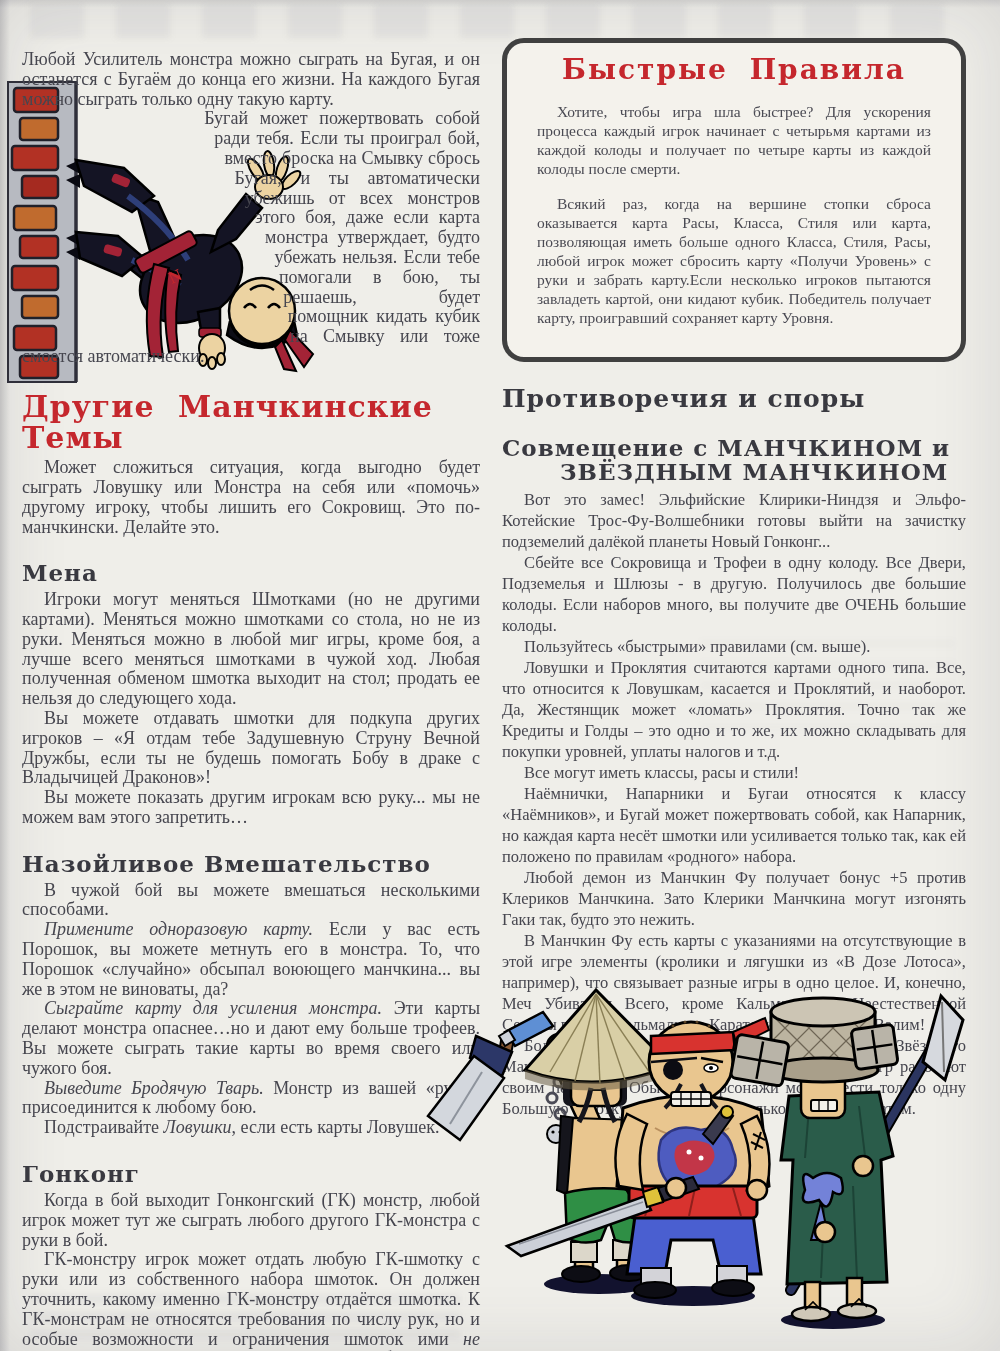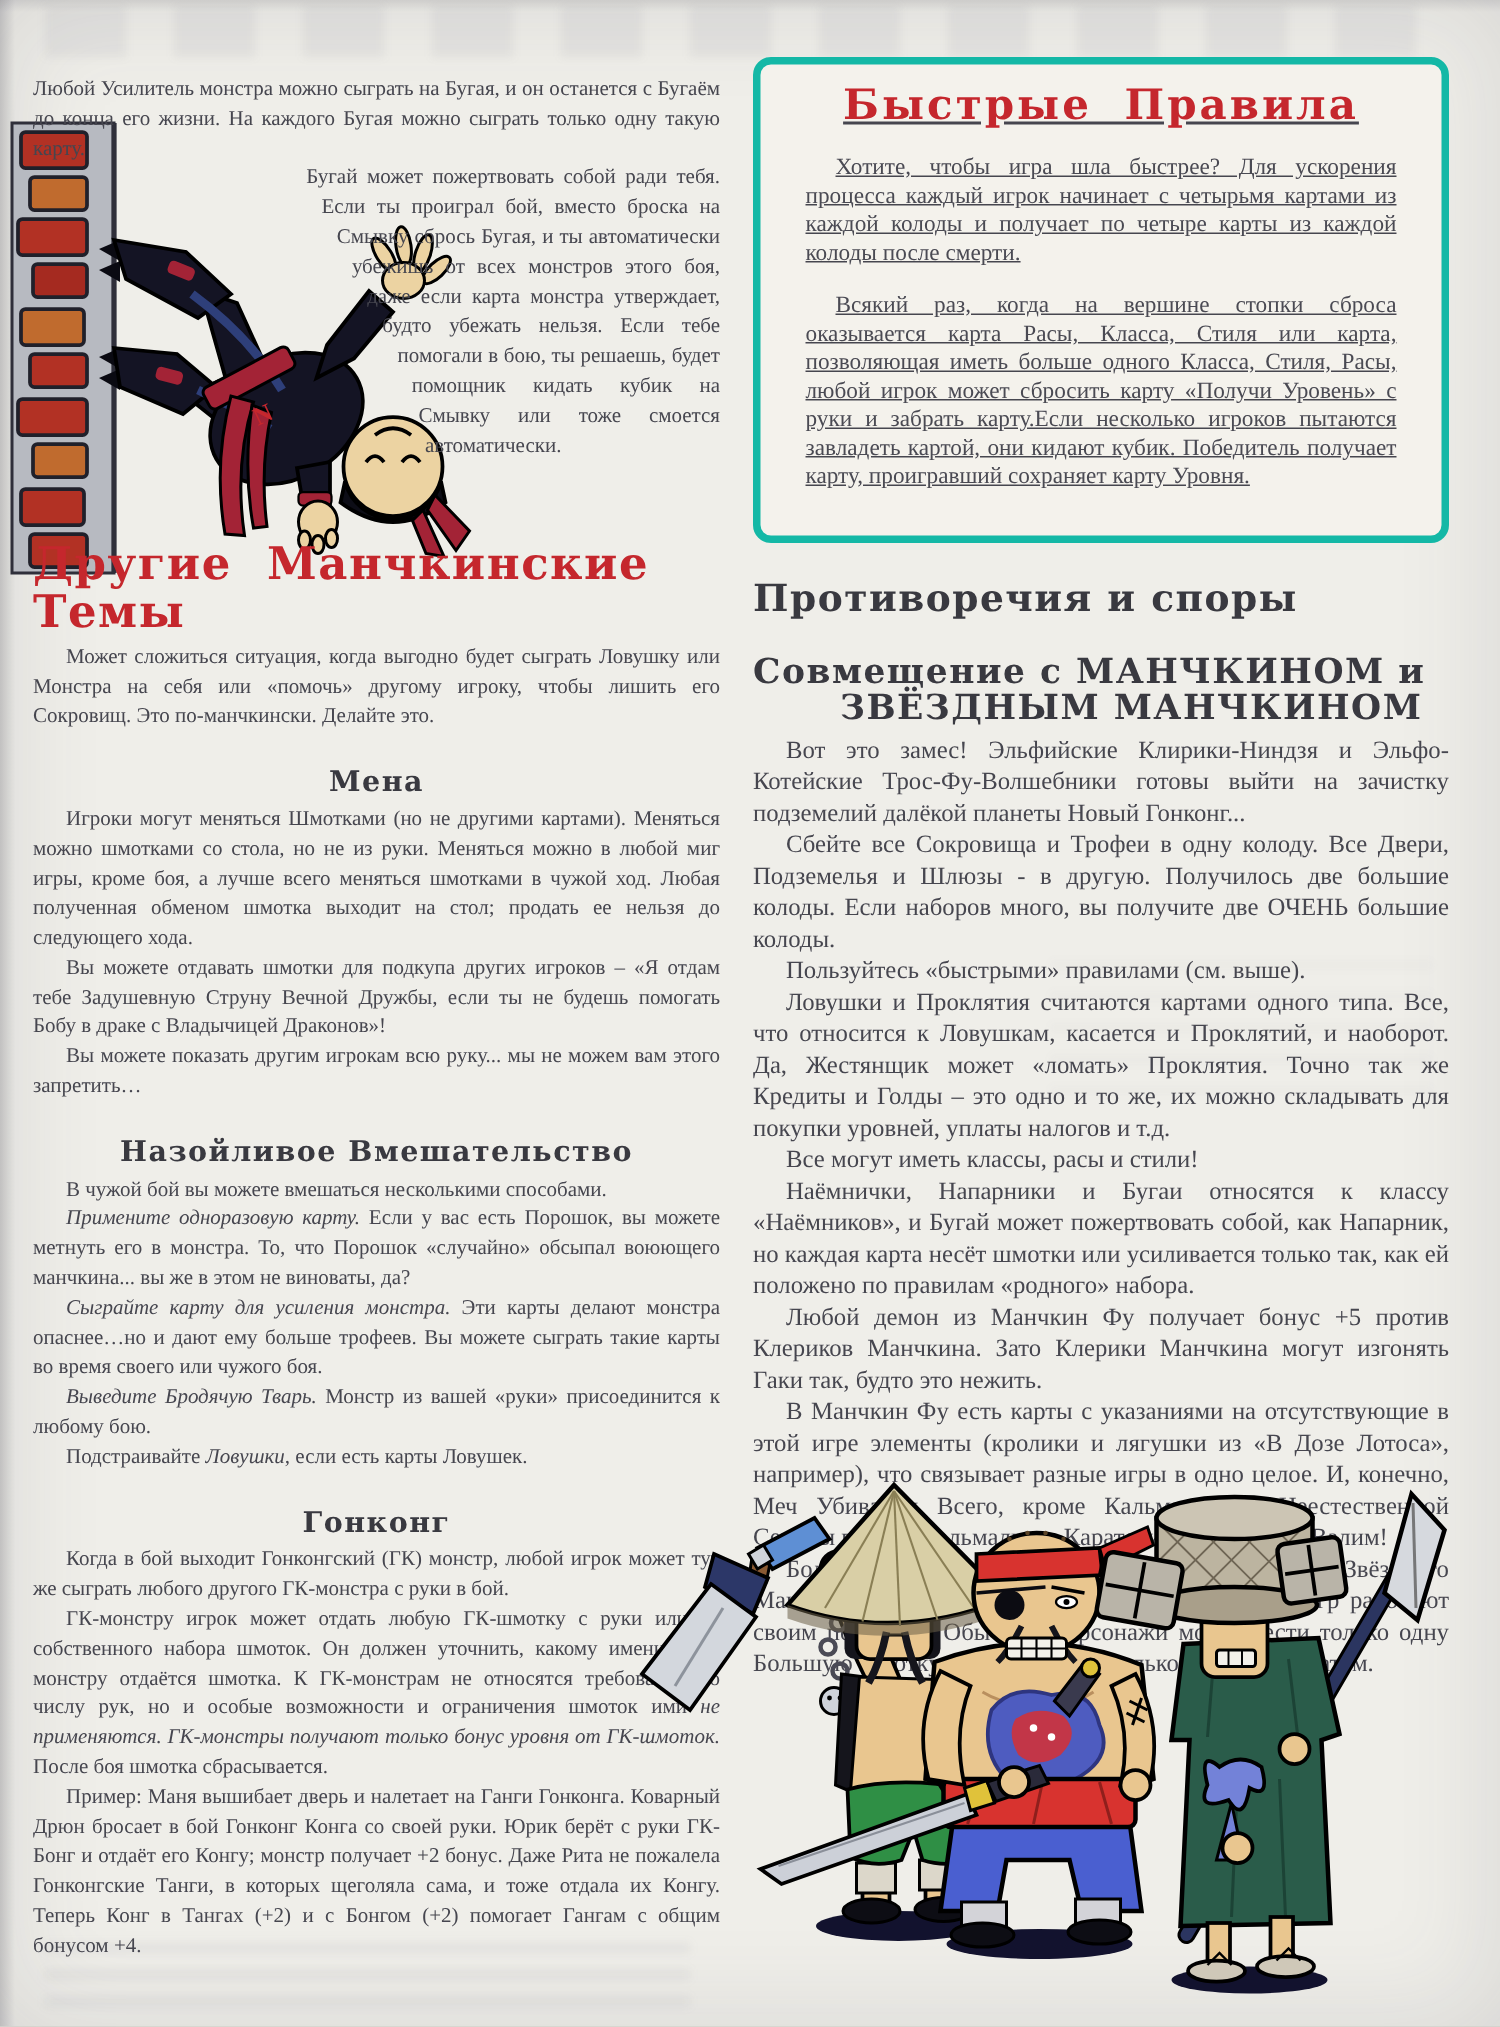--- a/index.html
+++ b/index.html
@@ -19,51 +19,51 @@
   .g1 { left:30px; top:4px; width:920px; height:34px;
     background:repeating-linear-gradient(90deg, rgba(105,105,125,.08) 0 54px, rgba(105,105,125,0) 54px 86px); }
   .g2 { left:30px; top:1295px; width:430px; height:44px;
     background:repeating-linear-gradient(180deg, rgba(105,105,125,.07) 0 7px, rgba(105,105,125,0) 7px 18px); }
   .g3 { left:700px; top:640px; width:255px; height:90px; opacity:.5;
     background:repeating-linear-gradient(180deg, rgba(105,105,125,.06) 0 7px, rgba(105,105,125,0) 7px 21px); }
 
   .col-left  { position:absolute; left:22px;  top:50px; width:458px; }
   .col-right { position:absolute; left:502px; top:38px; width:464px; }
 
-  p.body { margin:0; font-size:14px; line-height:19.8px; text-align:justify; text-indent:22px; }
+  p.body { margin:0; font-size:18px; line-height:19.8px; text-align:justify; text-indent:22px; }
   .col-right p.body { font-size:16.5px; line-height:21px; }
   p.noindent { text-indent:0; }
   .p-intro { margin-left:64px; }
   .it { font-style:italic; }
   .b  { font-weight:normal; }
 
   h2.deco {
     font-family:"DejaVu Serif", serif; font-weight:bold;
     margin:24px 0 5px; letter-spacing:1px; line-height:1.04;
   }
   .red  { color:#c5272d; }
   .dark { color:#393940; }
   .h-other { font-size:30px; word-spacing:12px; margin-top:14px; }
-  .h-sub   { font-size:19px;text-align:center; }
+  .h-sub   { font-size:23px; }
   .h-disp  { font-size:25px; margin-top:14px; }
   .h-comb  { font-size:23px; margin-top:12px; }
   .h-comb .line2 { display:block; padding-left:58px; }
 
   .bugai-wrap { overflow:hidden; }
   .ninja-spacer {
     float:left; width:268px; height:228px;
     shape-outside: polygon(0px 0px, 172px 0px, 252px 156px, 268px 228px, 0px 228px);
   }
   .illo-ninja { position:absolute; left:6px; top:74px; width:320px; height:315px; }
   .illo-boot  { position:absolute; left:424px; top:1034px; width:90px; height:115px; }
   .illo-thugs { position:absolute; left:495px; top:988px; width:475px; height:352px; }
 
   .fastbox {
-    border:5px solid #14b8a6; border-radius:12px;
-    background:#f4f2ec; padding:8px 14px 14px; margin-bottom:4px;text-decoration:underline;
+    border:5px solid #404040; border-radius:22px;
+    background:#f4f2ec; padding:8px 14px 14px; margin-bottom:4px;
   }
   .fastbox .title {
     font-family:"DejaVu Serif", serif; font-weight:bold; color:#c5272d;
     font-size:28px; text-align:center; letter-spacing:2px; word-spacing:10px;
     margin:2px 0 6px;
   }
   .fastbox p { margin:16px; font-size:15.5px; line-height:19px; text-align:justify; text-indent:20px; color:#4a4a53; }
 </style>
 </head>
 <body>

